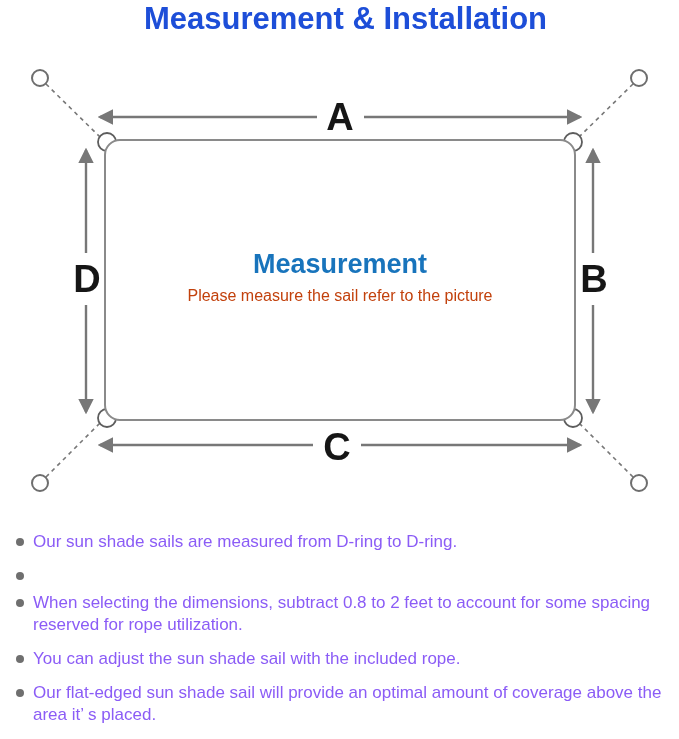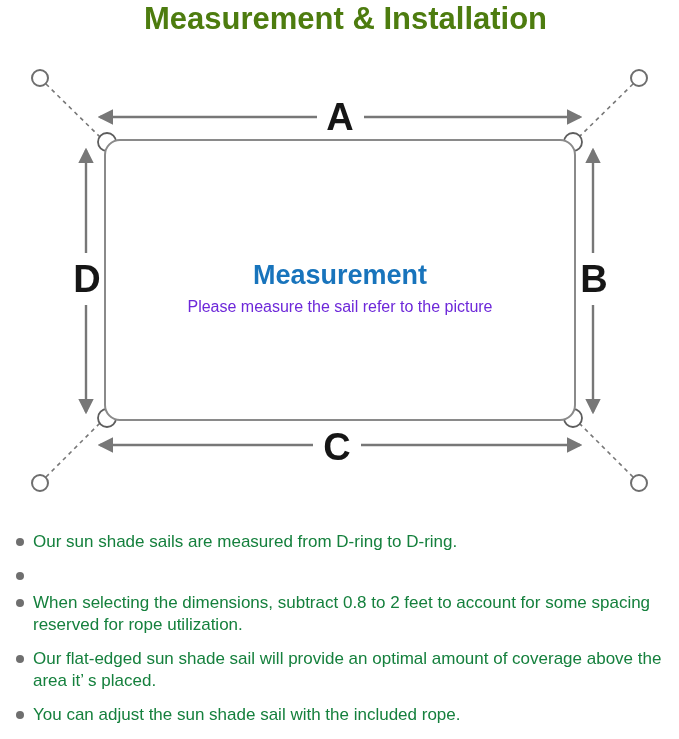--- a/index.html
+++ b/index.html
@@ -4,45 +4,45 @@
 <style>
   * { margin:0; padding:0; box-sizing:border-box; }
   body { background:#fff; font-family:"Liberation Sans", sans-serif; }
   .page {
     position:relative; width:679px; height:739px;
     background:#ffffff; overflow:hidden; margin:0 auto;
   }
   .title {
     position:absolute; top:1px; left:12px; right:0;
     text-align:center; font-size:31px; font-weight:bold;
-    color:#4d7c0f; letter-spacing:0px;
+    color:#1d4ed8; letter-spacing:0px;
   }
   .diagram-svg { position:absolute; top:0; left:0; }
   .dim-label {
     position:absolute; transform:translate(-50%,-50%);
     font-size:38px; font-weight:bold; color:#161616; line-height:1;
   }
   .label-a { left:340px; top:117px; }
   .label-b { left:594px; top:279px; }
   .label-c { left:337px; top:447px; }
   .label-d { left:87px;  top:279px; }
   .center-text {
     position:absolute; left:340px; top:248px; width:420px;
     transform:translateX(-50%); text-align:center; color:#1874bc;
   }
-  .center-heading { font-size:27px; font-weight:bold; line-height:1.2;margin-top:11px; }
-  .center-subtitle { font-size:16px; margin-top:7px; color:#6d28d9; }
+  .center-heading { font-size:27px; font-weight:bold; line-height:1.2; }
+  .center-subtitle { font-size:16px; margin-top:7px; color:#c2410c; }
   .notes {
     position:absolute; top:531px; left:14px; right:6px;
     list-style:none;
   }
   .notes li {
     display:flex; align-items:flex-start;
     margin-bottom:12px;
-    color:#15803d; font-size:17px; line-height:22px;
+    color:#8b5cf6; font-size:17px; line-height:22px;
   }
   .dot {
     flex:0 0 auto; width:8px; height:8px; border-radius:50%;
     background:#6f6f6f; margin:7px 9px 0 2px;
   }
 </style>
 </head>
 <body>
 
 <div class="page">
@@ -108,21 +108,21 @@
     </li>
     <li>
       <span class="dot"></span>
     </li>
     <li>
       <span class="dot"></span>
       <span>When selecting the dimensions, subtract 0.8 to 2 feet to account for some spacing reserved for rope utilization.</span>
     </li>
     <li>
       <span class="dot"></span>
-      <span>Our flat-edged sun shade sail will provide an optimal amount of coverage above the area it’ s placed.</span>
+      <span>You can adjust the sun shade sail with the included rope.</span>
     </li>
     <li>
       <span class="dot"></span>
-      <span>You can adjust the sun shade sail with the included rope.</span>
+      <span>Our flat-edged sun shade sail will provide an optimal amount of coverage above the area it’ s placed.</span>
     </li>
   </ul>
 
 </div>
 
 </body></html>

